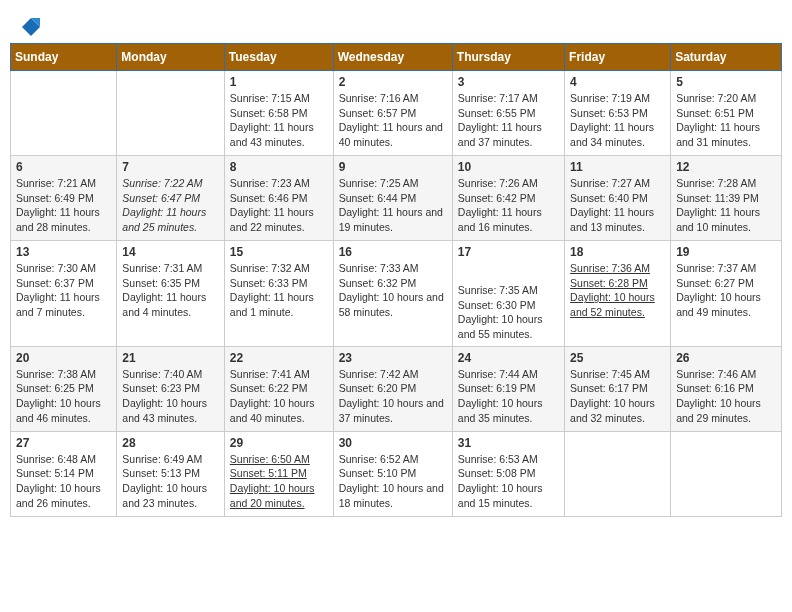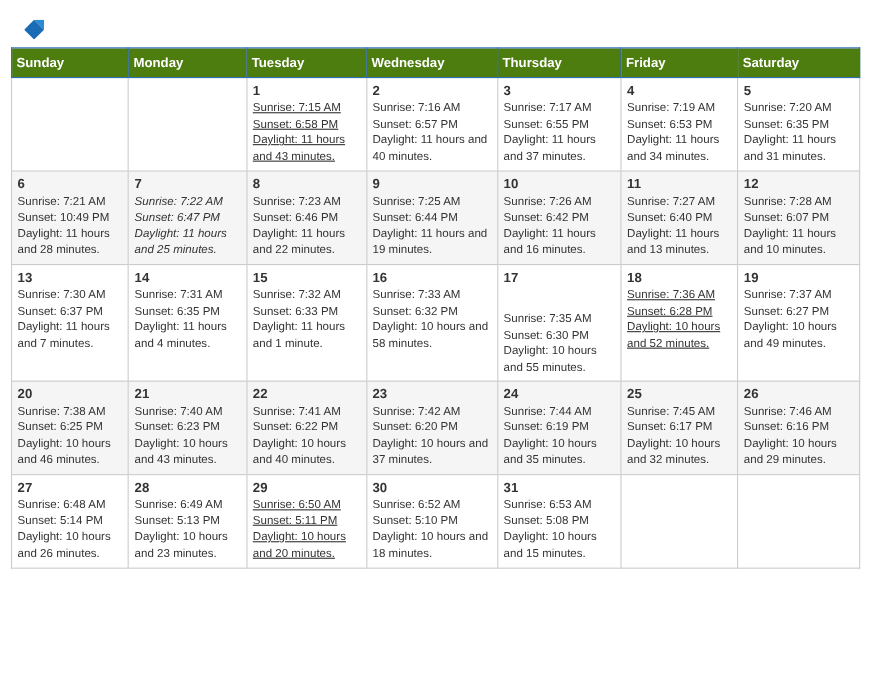--- a/index.html
+++ b/index.html
@@ -49,21 +49,21 @@
       font-size: 14px;
       color: #555;
       margin-top: 2px;
     }
     table {
       width: 100%;
       border-collapse: collapse;
       font-size: 11px;
     }
     thead tr th {
-      background-color: #4d7c0f;
+      background-color: #a16207;
       color: #fff;
       padding: 6px 4px;
       text-align: left;
       font-size: 12px;
       font-weight: bold;
       border: 1px solid #2f6db5;
     }
     tbody tr td {
       border: 1px solid #ccc;
       vertical-align: top;
@@ -118,21 +118,21 @@
         <th>Friday</th>
         <th>Saturday</th>
       </tr>
   </thead>
   <tbody id="calendar-body">
   <tr>
         <td></td>
         <td></td>
         <td>
           <span class="day-num">1</span>
-          <div class="day-info" style="white-space: pre-line; text-decoration: underline;">Sunrise: 7:15 AM
+          <div class="day-info" style="white-space: pre-line;">Sunrise: 7:15 AM
 Sunset: 6:58 PM
 Daylight: 11 hours and 43 minutes.</div>
         </td>
         <td>
           <span class="day-num">2</span>
           <div class="day-info" style="white-space: pre-line;">Sunrise: 7:16 AM
 Sunset: 6:57 PM
 Daylight: 11 hours and 40 minutes.</div>
         </td>
         <td>
@@ -143,29 +143,29 @@
         </td>
         <td>
           <span class="day-num">4</span>
           <div class="day-info" style="white-space: pre-line;">Sunrise: 7:19 AM
 Sunset: 6:53 PM
 Daylight: 11 hours and 34 minutes.</div>
         </td>
         <td>
           <span class="day-num">5</span>
           <div class="day-info" style="white-space: pre-line;">Sunrise: 7:20 AM
-Sunset: 6:35 PM
+Sunset: 6:51 PM
 Daylight: 11 hours and 31 minutes.</div>
         </td>
       </tr>
       <tr>
         <td>
           <span class="day-num">6</span>
           <div class="day-info" style="white-space: pre-line;">Sunrise: 7:21 AM
-Sunset: 10:49 PM
+Sunset: 6:49 PM
 Daylight: 11 hours and 28 minutes.</div>
         </td>
         <td>
           <span class="day-num">7</span>
           <div class="day-info" style="white-space: pre-line; font-style: italic;">Sunrise: 7:22 AM
 Sunset: 6:47 PM
 Daylight: 11 hours and 25 minutes.</div>
         </td>
         <td>
           <span class="day-num">8</span>
@@ -187,21 +187,21 @@
         </td>
         <td>
           <span class="day-num">11</span>
           <div class="day-info" style="white-space: pre-line;">Sunrise: 7:27 AM
 Sunset: 6:40 PM
 Daylight: 11 hours and 13 minutes.</div>
         </td>
         <td>
           <span class="day-num">12</span>
           <div class="day-info" style="white-space: pre-line;">Sunrise: 7:28 AM
-Sunset: 6:07 PM
+Sunset: 11:39 PM
 Daylight: 11 hours and 10 minutes.</div>
         </td>
       </tr>
       <tr>
         <td>
           <span class="day-num">13</span>
           <div class="day-info" style="white-space: pre-line;">Sunrise: 7:30 AM
 Sunset: 6:37 PM
 Daylight: 11 hours and 7 minutes.</div>
         </td>

